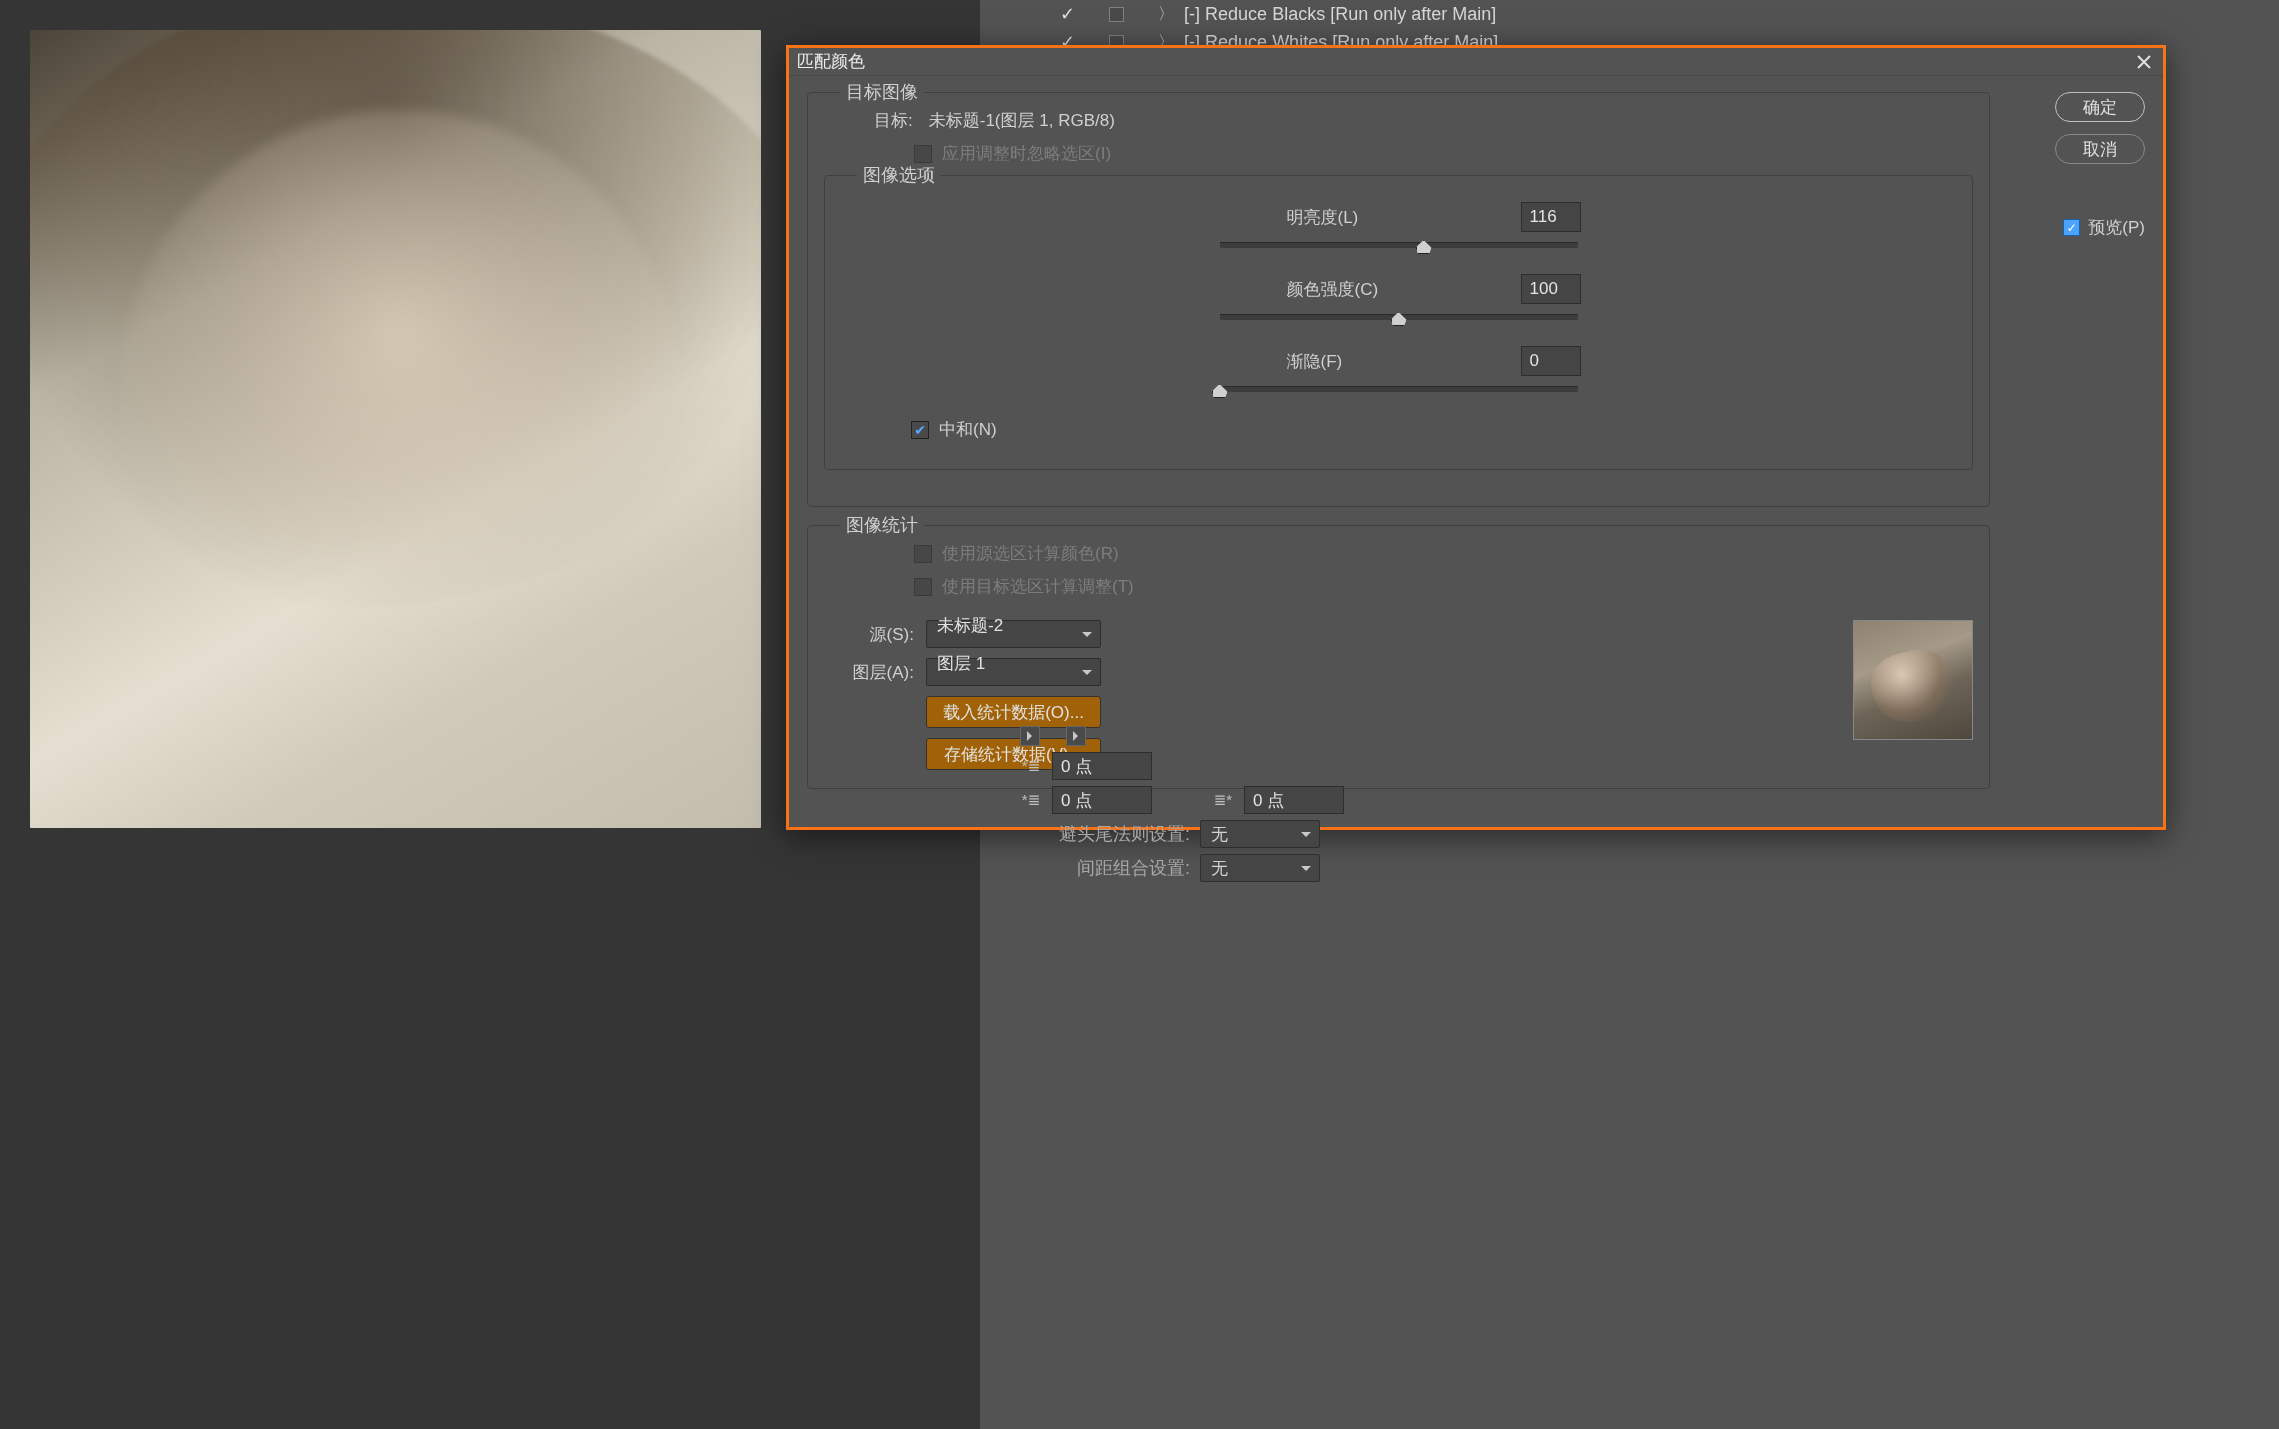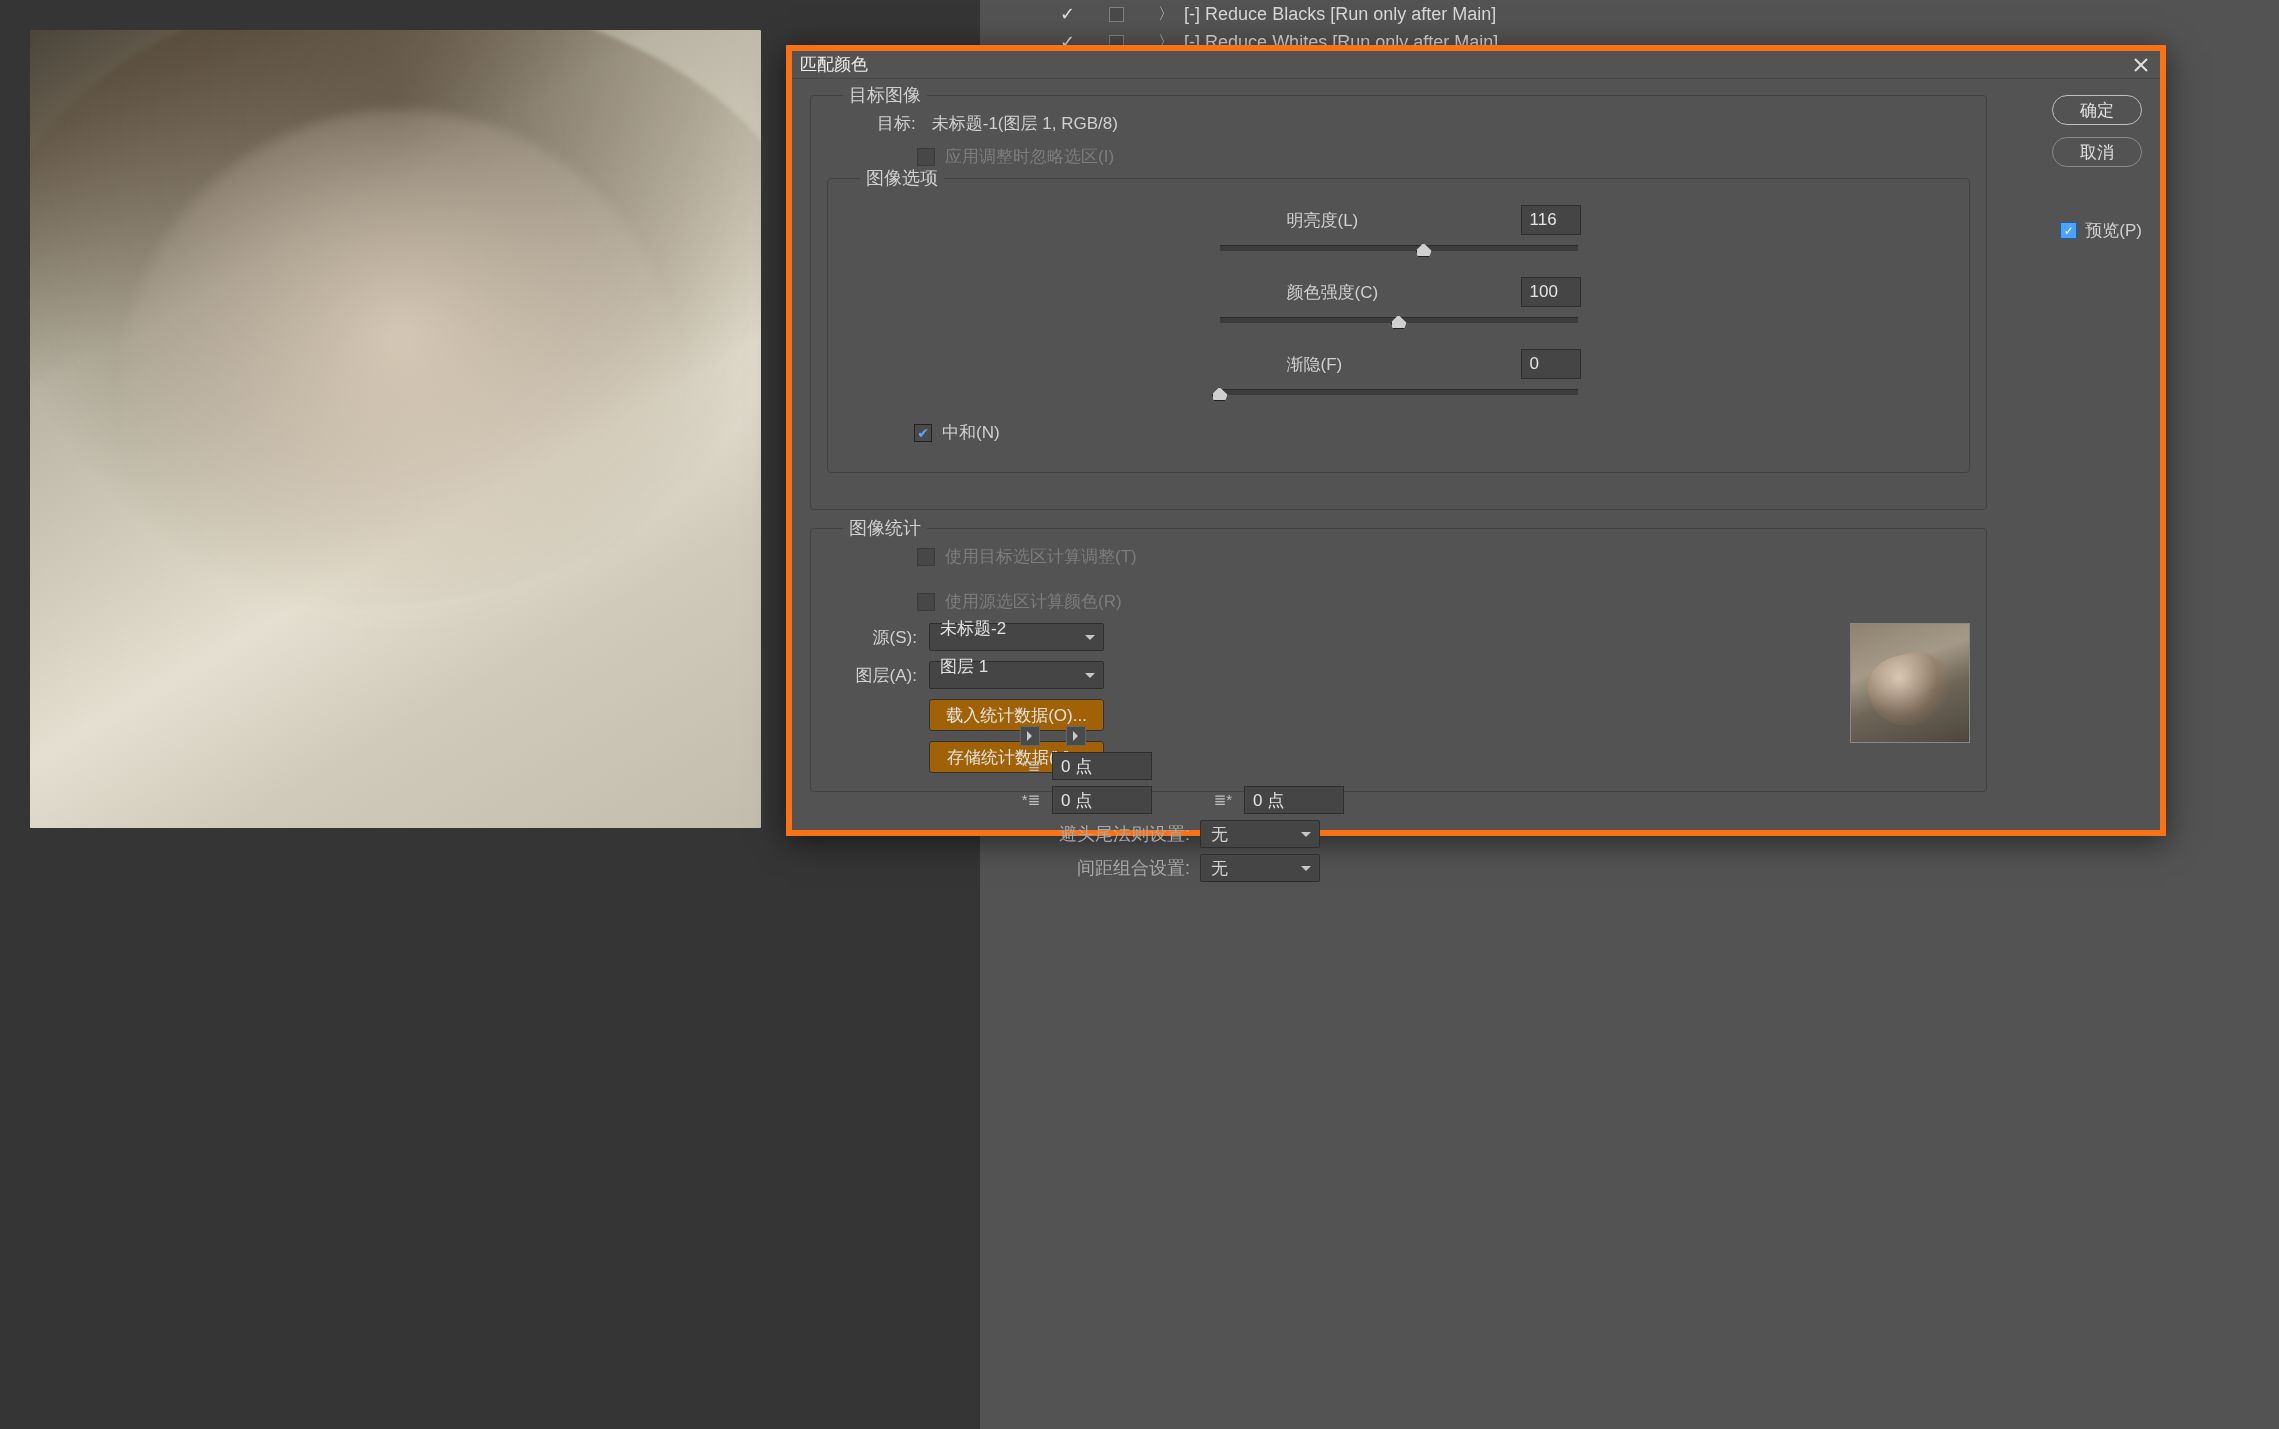--- a/index.html
+++ b/index.html
@@ -78,21 +78,21 @@
     font-size: 16px;
     color: #c0c0c0;
   }
 
   
   .dialog {
     position: absolute;
     left: 786px; top: 45px;
     width: 1380px;
     background: #535353;
-    border: 6px solid #f97316;
+    border: 3px solid #f97316;
     box-shadow: 0 6px 30px rgba(0,0,0,0.55);
   }
   .titlebar {
     height: 28px;
     background: #535353;
     display: flex;
     align-items: center;
     padding: 0 8px;
     border-bottom: 1px solid #484848;
   }
@@ -397,27 +397,27 @@
           <div class="row" style="padding-left:70px; margin-top:4px;">
             <span class="cb checked"></span>
             <span class="lbl">中和(N)</span>
           </div>
         </div>
       </div>
 
       <div class="fieldset">
         <div class="legend">图像统计</div>
 
+        <div class="row indent2">
+          <span class="cb disabled"></span>
+          <span class="lbl disabled">使用源选区计算颜色(R)</span>
+        </div>
         <div class="row indent2" style="margin-bottom:22px;">
           <span class="cb disabled"></span>
           <span class="lbl disabled">使用目标选区计算调整(T)</span>
-        </div>
-        <div class="row indent2">
-          <span class="cb disabled"></span>
-          <span class="lbl disabled">使用源选区计算颜色(R)</span>
         </div>
 
         <div class="stats-grid">
           <div class="stats-left">
             <div class="stats-row">
               <span class="k">源(S):</span>
               <div class="select">
                 <span>未标题-2</span>
               </div>
             </div>

